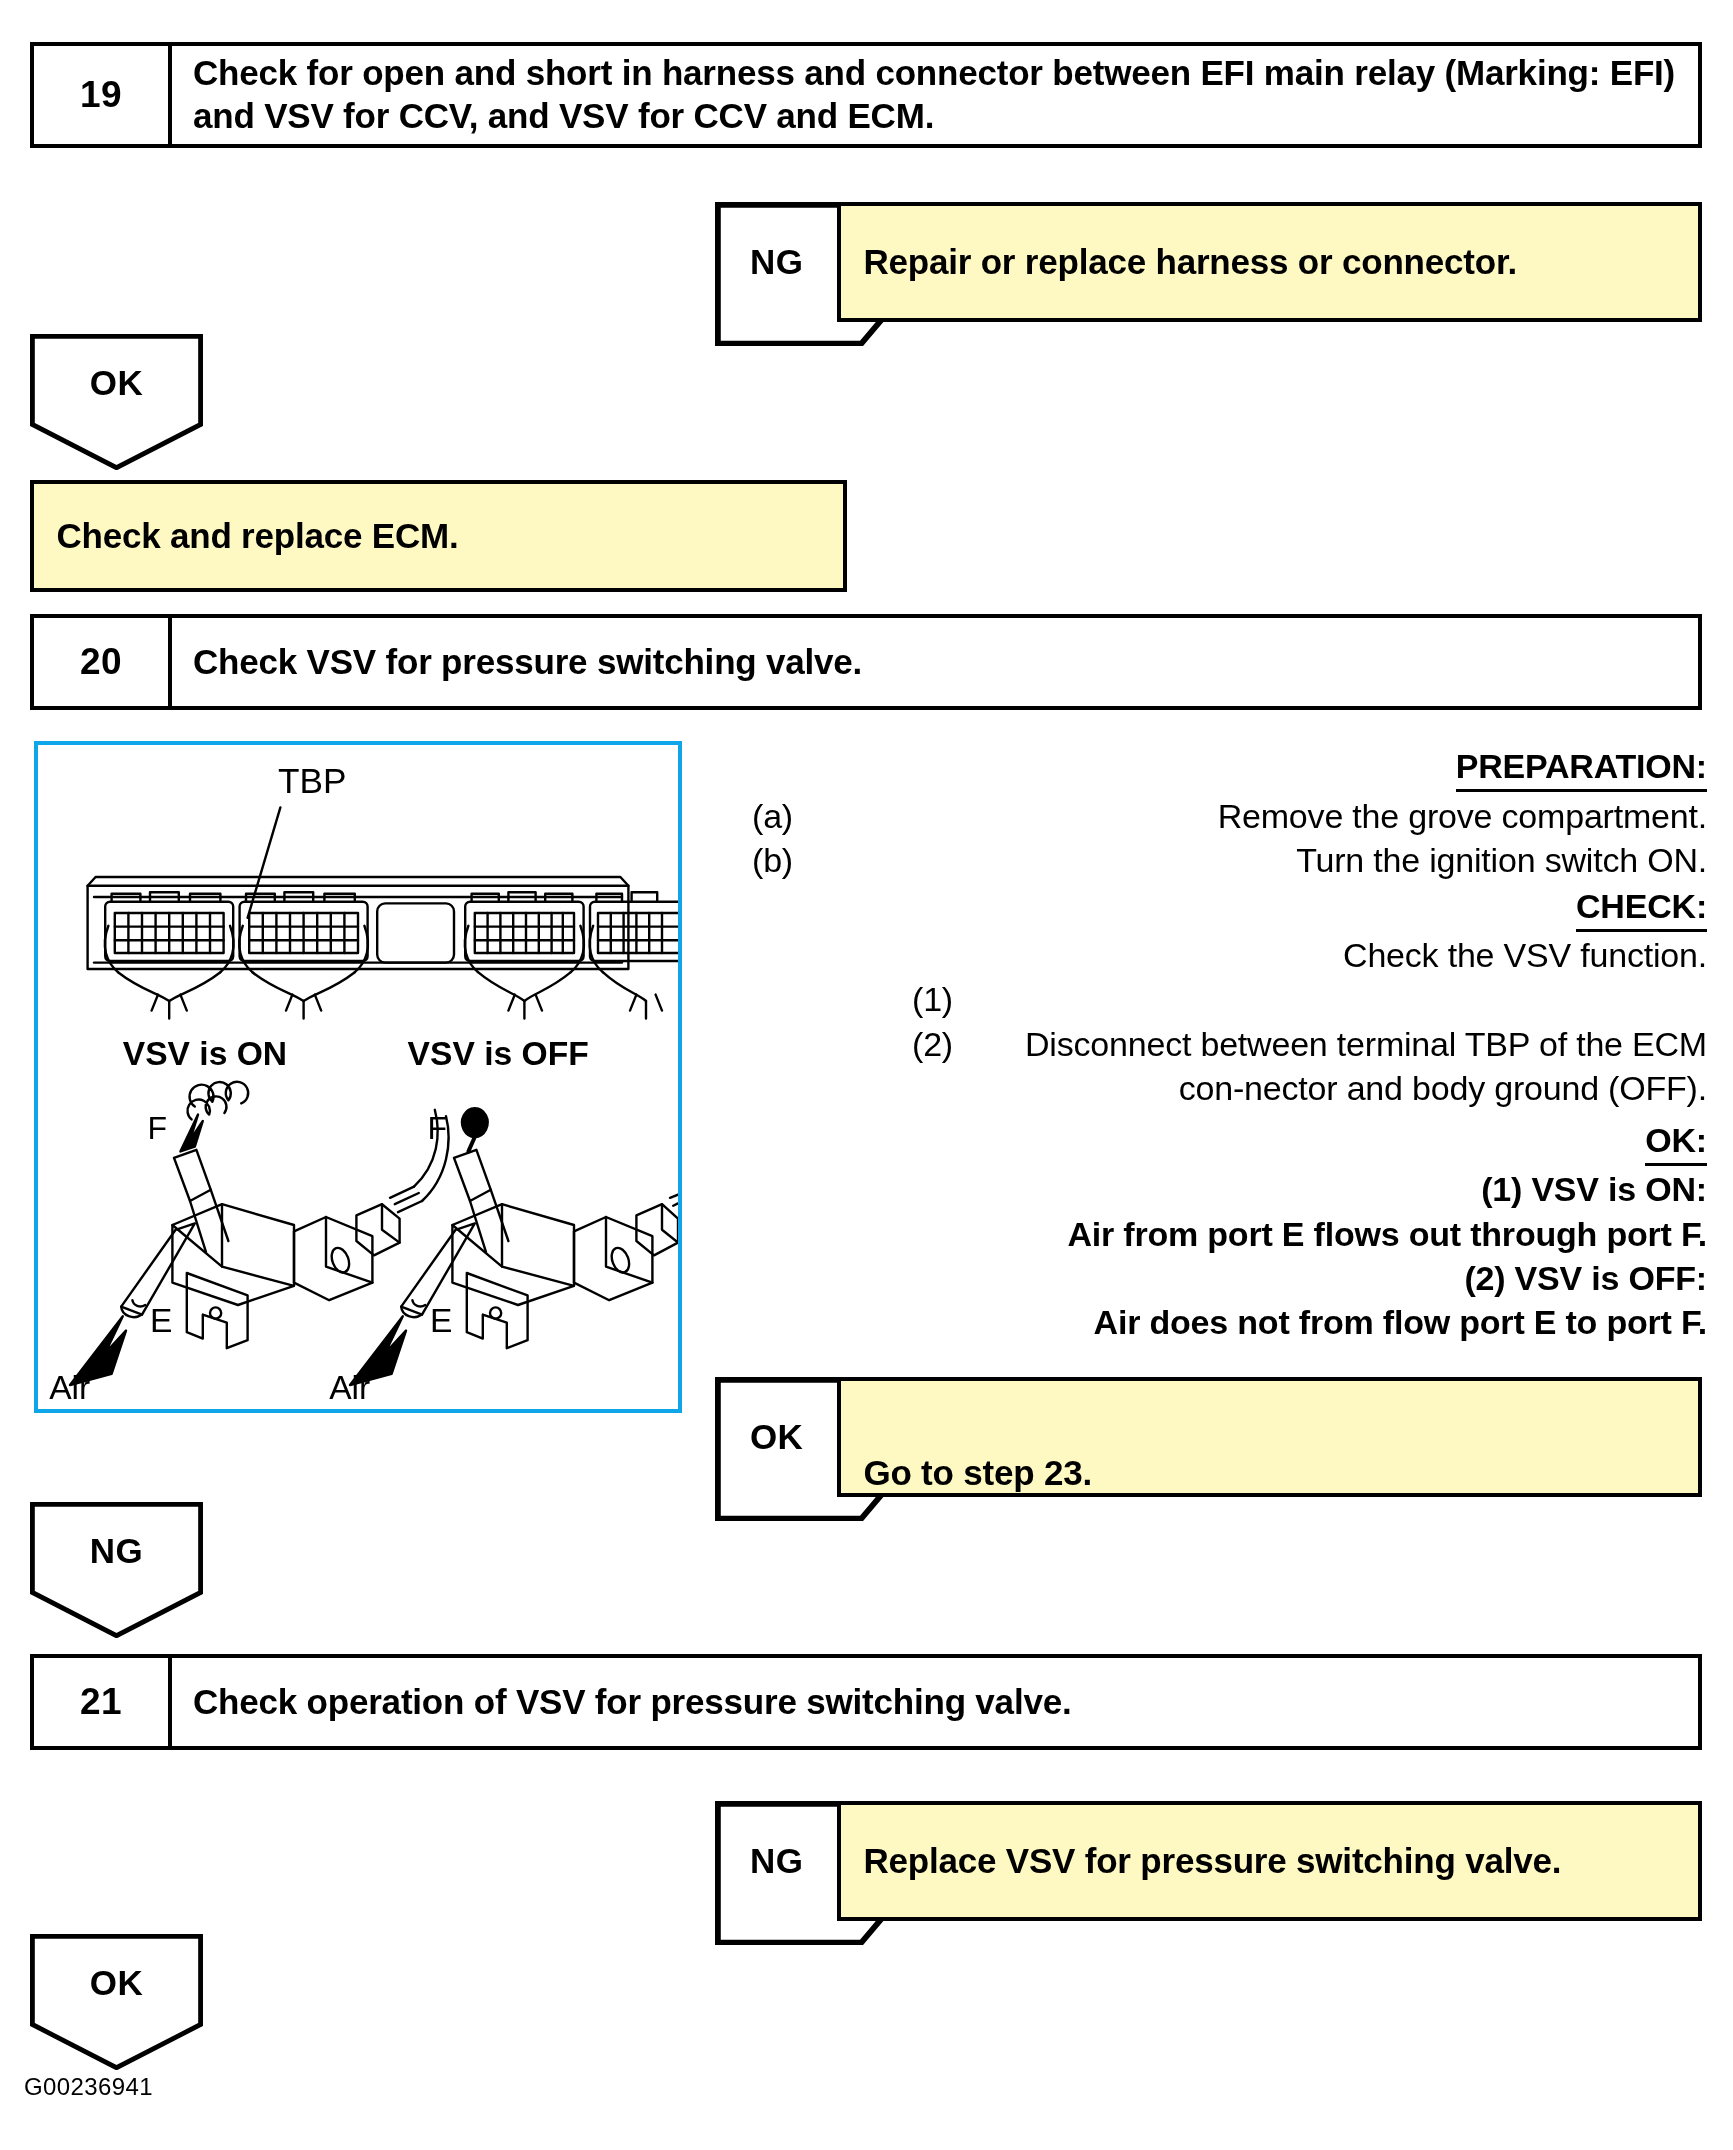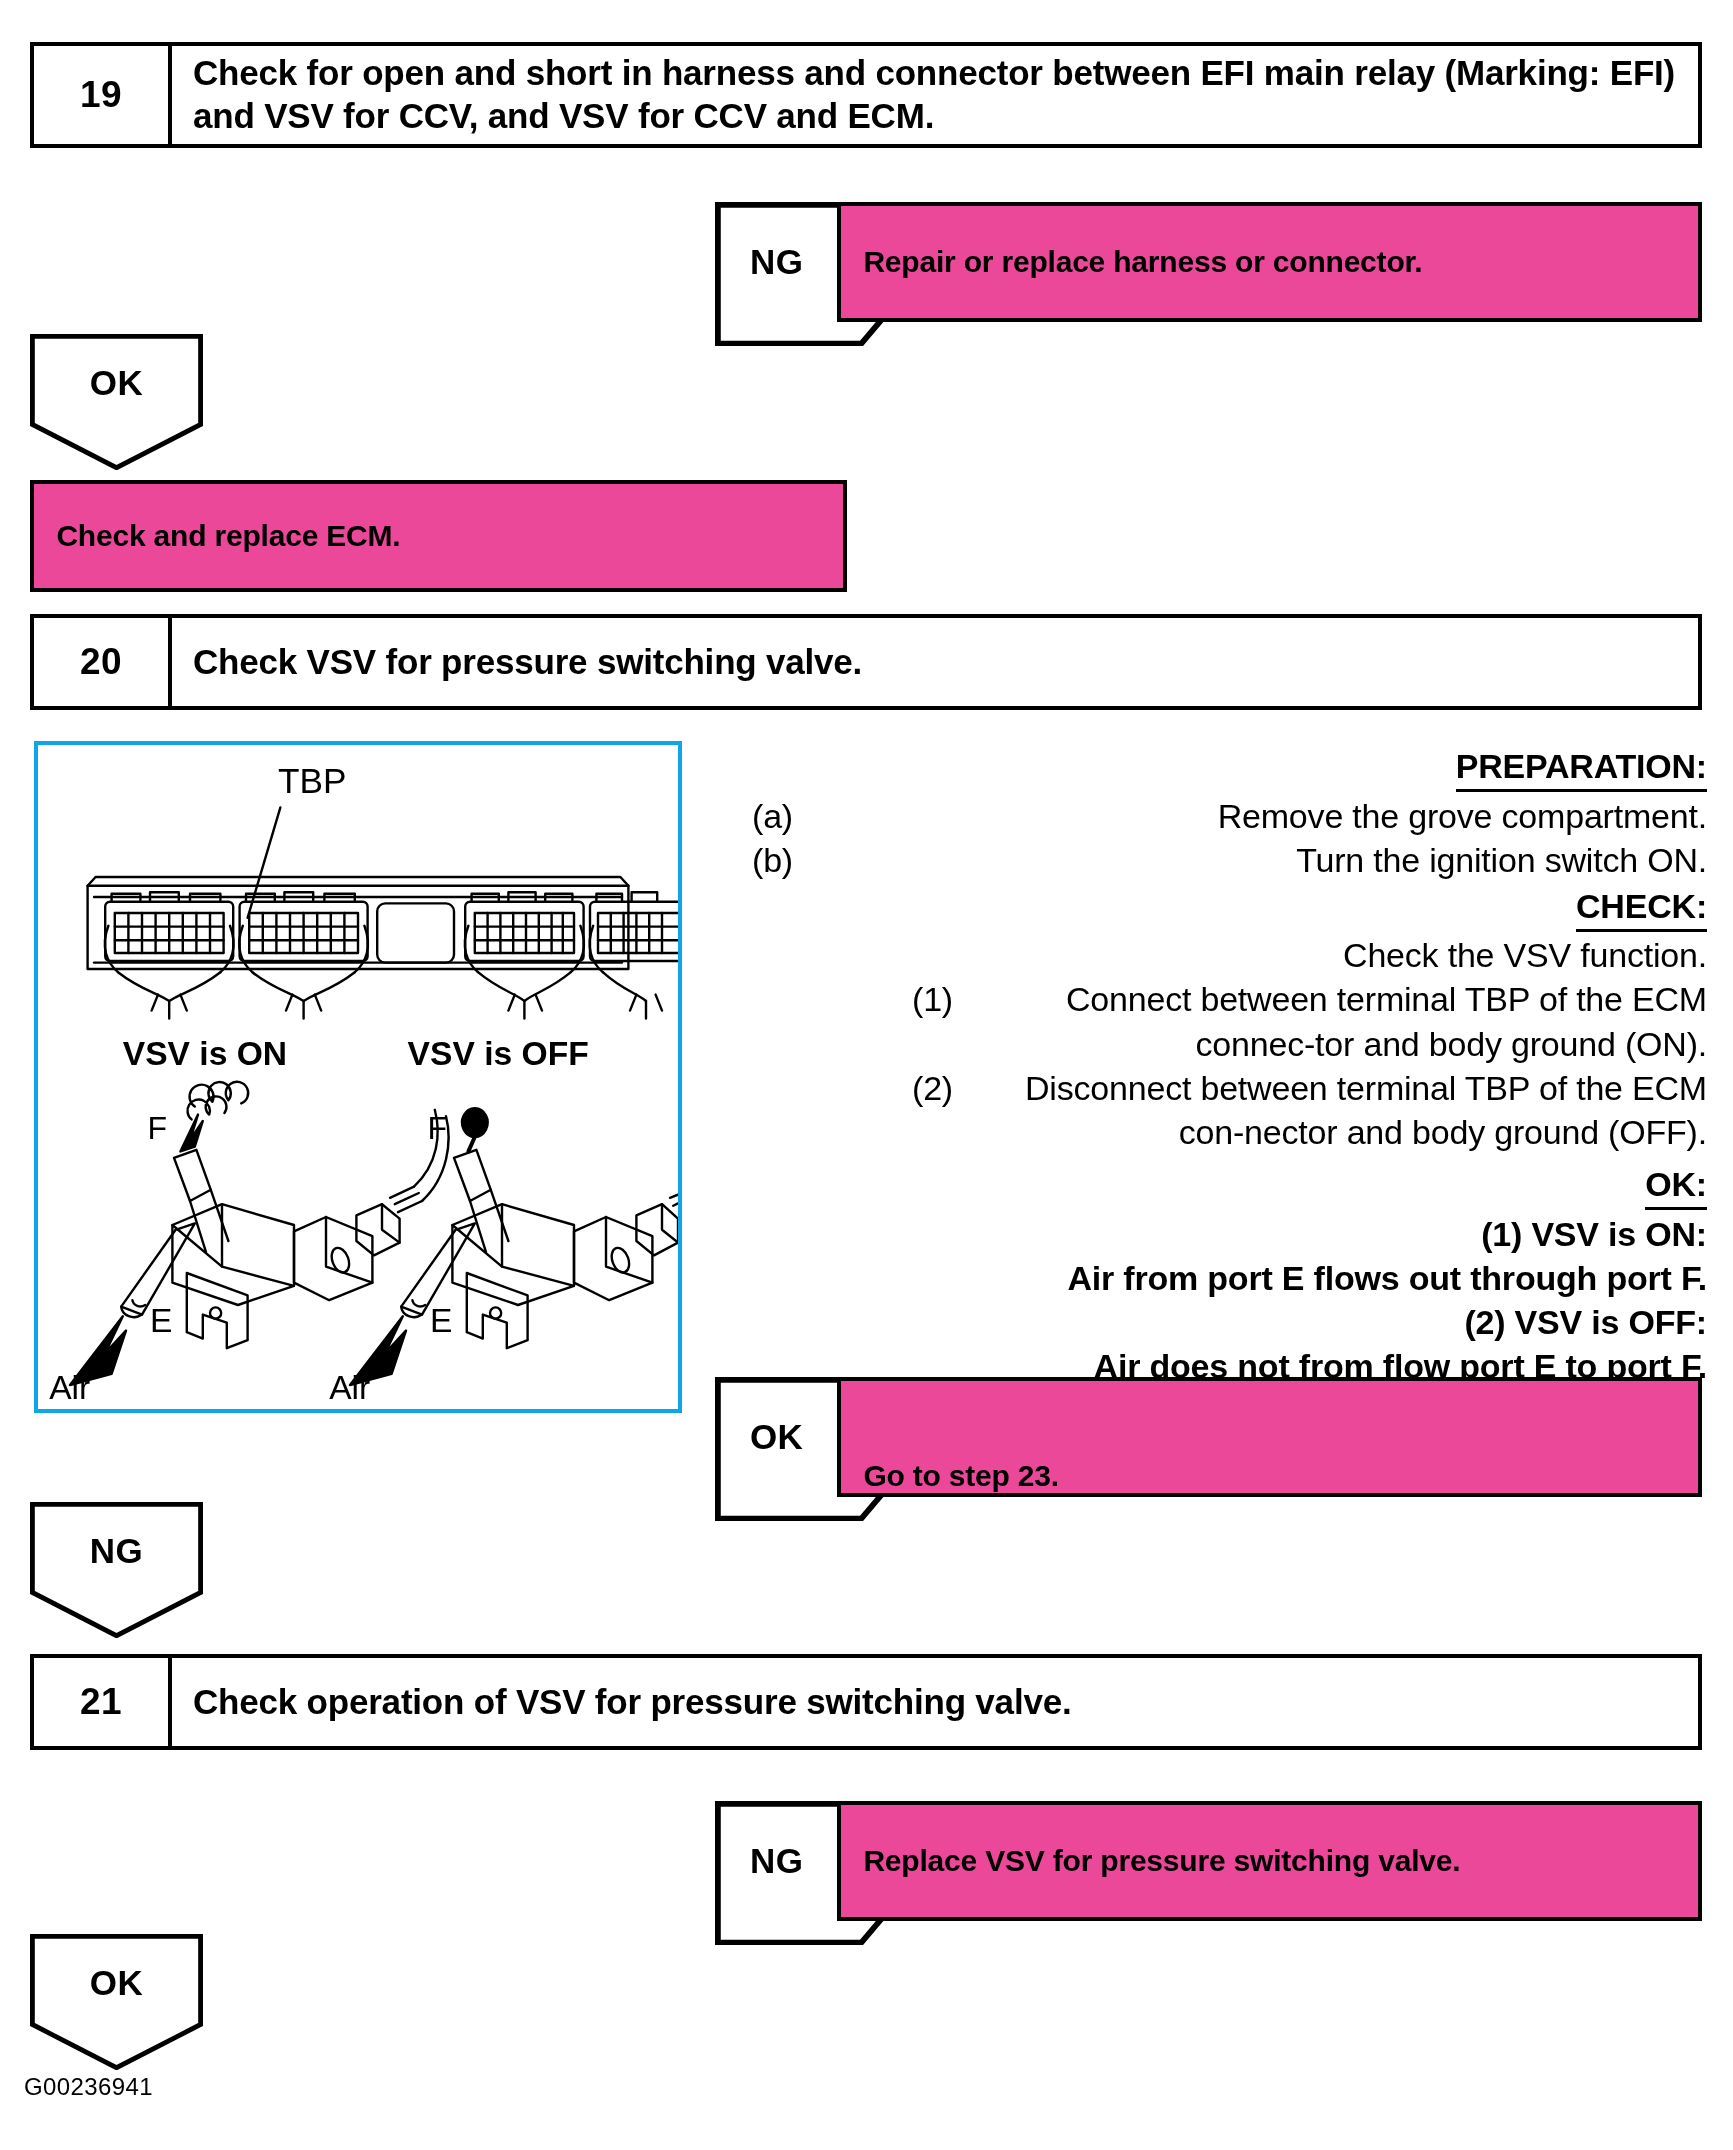--- a/index.html
+++ b/index.html
@@ -48,26 +48,26 @@
     padding: 0 21px;
     font-weight: bold;
     font-size: 35px;
     line-height: 1.22;
     letter-spacing: -0.2px;
   }
 
   
   .result-box {
     border: 4px solid #000;
-    background: #ec4899;
+    background: #fef9c3;
     display: flex;
     align-items: center;
     padding: 0 22.4px;
     font-weight: bold;
-    font-size: 30px;
+    font-size: 35px;
     letter-spacing: -0.2px;
   }
 
   
   .badge-right {
     background: #fff;
     position: absolute;
     display: flex;
     align-items: center;
     justify-content: flex-start;
@@ -346,21 +346,20 @@
 
     <div style="margin-top:1.6px;">
       <span class="hd">CHECK:</span>
     </div>
 
     <div>Check the VSV function.</div>
 
     <div class="sub-block">
       <div class="row">
         <span class="mk">(1)</span>
-        <span class="tx">Connect between terminal TBP of the ECM connec-tor and body ground (ON).</span>
       </div>
       <div class="row">
         <span class="mk">(2)</span>
         <span class="tx">Disconnect between terminal TBP of the ECM con-nector and body ground (OFF).</span>
       </div>
     </div>
 
     <div style="margin-top:8px;">
       <span class="hd">OK:</span>
     </div>

